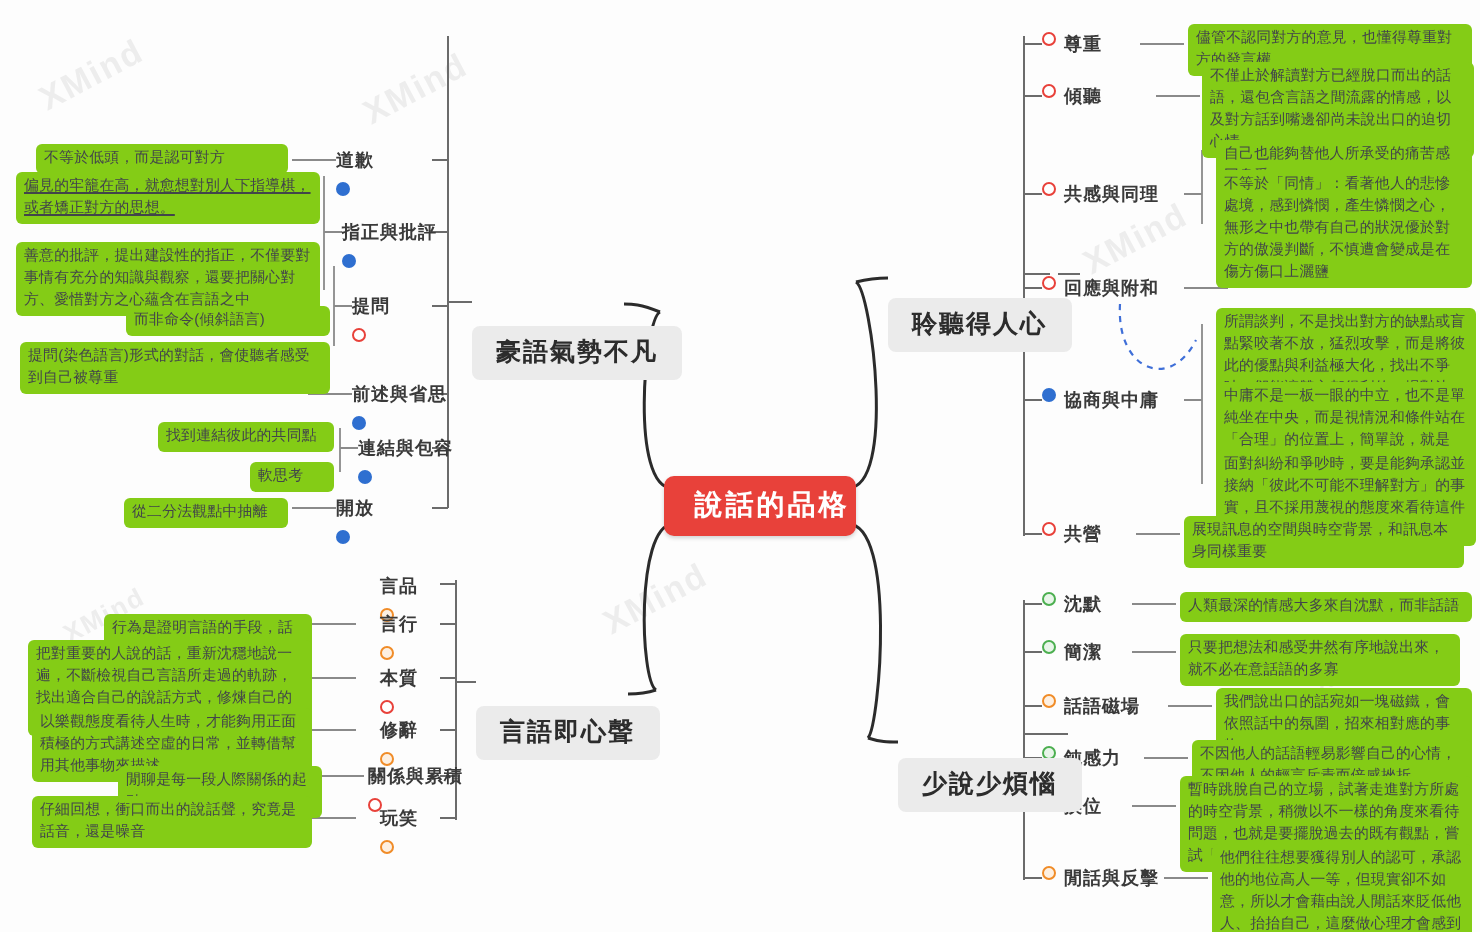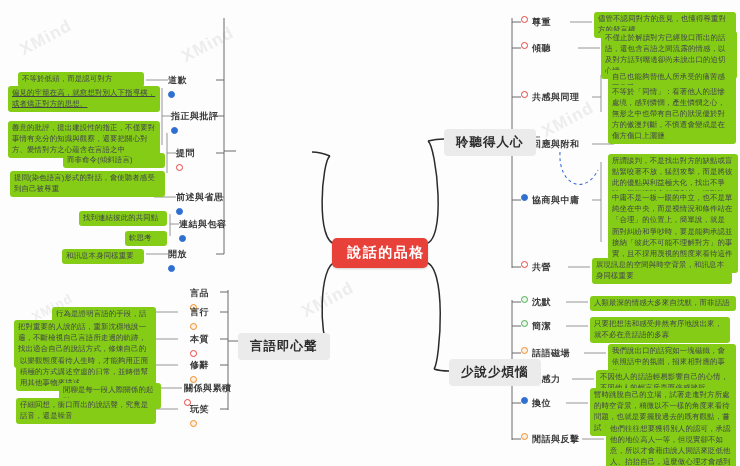--- a/index.html
+++ b/index.html
@@ -53,20 +53,21 @@
     position: absolute;
     background: #ebebeb;
     border-radius: 4px;
     padding: 5px 12px;
     font-size: 12.5px;
     font-weight: 700;
     color: #2c2c2c;
     letter-spacing: 1px;
     white-space: nowrap;
     z-index: 5;
+    margin-top: 20px;
   }
   #main-haoyu  { left: 236px; top: 143px; }
   #main-yanyu  { left: 238px; top: 333px; }
   #main-ling   { left: 444px; top: 129px; }
   #main-shao   { left: 449px; top: 359px; }
 
   
   .topic {
     position: absolute;
     display: flex;
@@ -222,20 +223,21 @@
       <path d="M566,326 L588,326"></path>
       <path d="M584,353 L606,353"></path>
       <path d="M572,379 L594,379"></path>
       <path d="M566,403 L588,403"></path>
       <path d="M582,439 L604,439"></path>
     </g>
   </svg>
 
   <div id="center-node">說話的品格</div>
 
+  <div class="main-node" id="main-haoyu">豪語氣勢不凡</div>
   <div class="main-node" id="main-yanyu">言語即心聲</div>
   <div class="main-node" id="main-ling">聆聽得人心</div>
   <div class="main-node" id="main-shao">少說少煩惱</div>
 
   <div class="topic left" style="left:168px; top:74px;">
     <span class="tlabel">道歉</span>
     <span class="bullet b-blue"></span>
   </div>
   <div class="detail ltxt" style="left:18px; top:72px; width:126px;">不等於低頭，而是認可對方</div>
 
@@ -262,21 +264,21 @@
     <span class="tlabel">連結與包容</span>
     <span class="bullet b-blue"></span>
   </div>
   <div class="detail ltxt" style="left:79px; top:211px; width:88px;">找到連結彼此的共同點</div>
   <div class="detail ltxt" style="left:125px; top:231px; width:42px;">軟思考</div>
 
   <div class="topic left" style="left:168px; top:248px;">
     <span class="tlabel">開放</span>
     <span class="bullet b-blue"></span>
   </div>
-  <div class="detail ltxt" style="left:62px; top:249px; width:82px;">和訊息本身同樣重要</div>
+  <div class="detail ltxt" style="left:62px; top:249px; width:82px;">從二分法觀點中抽離</div>
 
   <div class="topic left" style="left:190px; top:287px;">
     <span class="tlabel">言品</span>
     <span class="bullet b-orange"></span>
   </div>
 
   <div class="topic left" style="left:190px; top:306px;">
     <span class="tlabel">言行</span>
     <span class="bullet b-orange"></span>
   </div>

